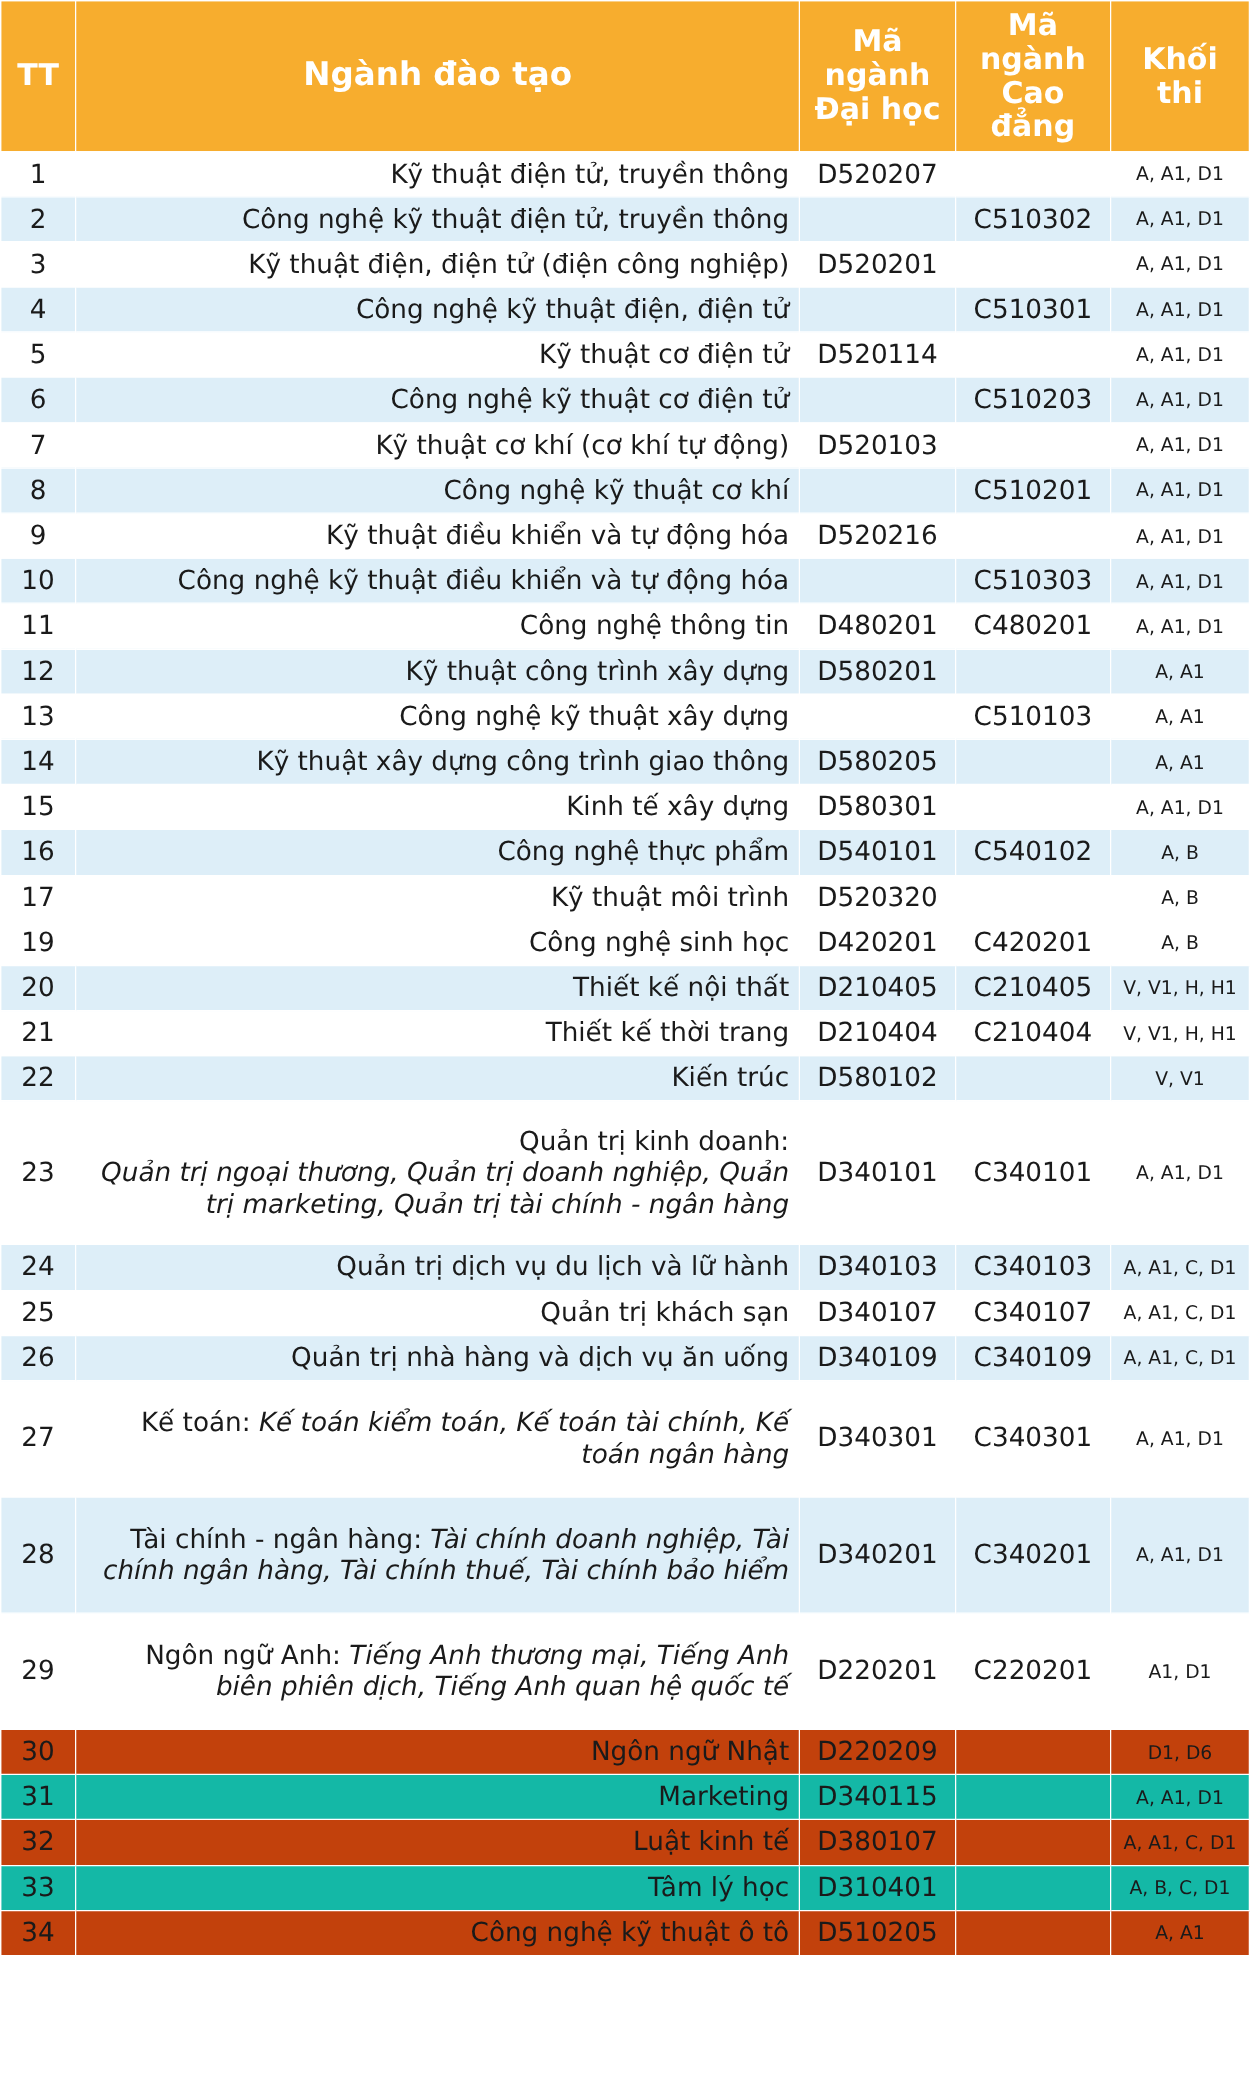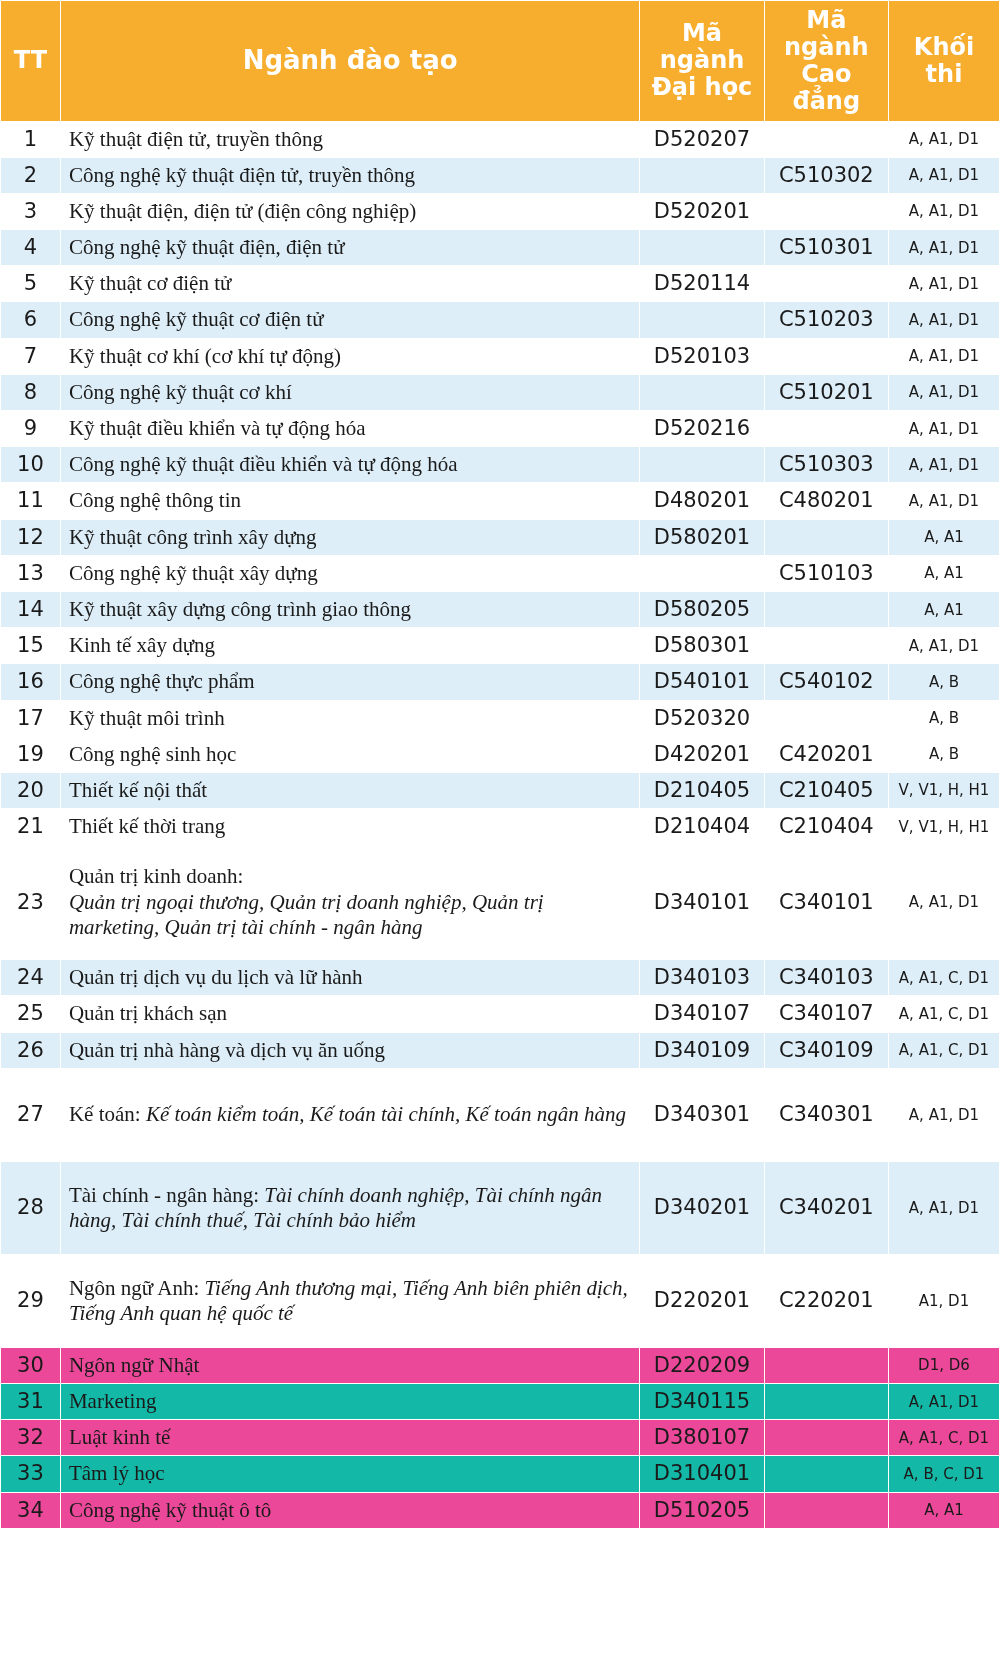--- a/index.html
+++ b/index.html
@@ -40,36 +40,35 @@
     padding: 5px 8px;
     line-height: 1.2;
     vertical-align: middle;
   }
   #majors-table td.cell-tt {
     text-align: center;
     padding-left: 2px;
     padding-right: 2px;
   }
   #majors-table td.cell-name {
-    text-align: left;
-    font-family: Liberation Serif, serif;
+    text-align: right;
   }
   #majors-table td.cell-code {
     text-align: center;
   }
   #majors-table td.cell-block {
     text-align: center;
     white-space: nowrap;
     font-size: 15px;
   }
   
   tr.band-a td { background: #ffffff; }
   tr.band-b td { background: #ddeef8; }
   tr.band-pink-a td { background: #14b8a6; }
-  tr.band-pink-b td { background: #ec4899; margin-top: 36px; }
+  tr.band-pink-b td { background: #c2410c; margin-top: 36px; }
 
   .name-sub {
     font-style: italic;
     display: block;
   }
   .name-main { display: inline; }
   .name-inline-italic { font-style: italic; }
   .tall td { height: 82px; }
   .tall3 td { height: 104px; }
 </style>
@@ -233,20 +232,27 @@
         <td class="cell-code">C210405</td>
         <td class="cell-block">V, V1, H, H1</td>
       </tr>
       <tr class="band-a">
         <td class="cell-tt">21</td>
         <td class="cell-name"><span class="name-main">Thiết kế thời trang</span></td>
         <td class="cell-code">D210404</td>
         <td class="cell-code">C210404</td>
         <td class="cell-block">V, V1, H, H1</td>
       </tr>
+      <tr class="band-b">
+        <td class="cell-tt">22</td>
+        <td class="cell-name"><span class="name-main">Kiến trúc</span></td>
+        <td class="cell-code">D580102</td>
+        <td class="cell-code"></td>
+        <td class="cell-block">V, V1</td>
+      </tr>
       <tr class="band-a tall3">
         <td class="cell-tt">23</td>
         <td class="cell-name"><span class="name-main">Quản trị kinh doanh:</span><span class="name-sub">Quản trị ngoại thương, Quản trị doanh nghiệp, Quản trị marketing, Quản trị tài chính - ngân hàng</span></td>
         <td class="cell-code">D340101</td>
         <td class="cell-code">C340101</td>
         <td class="cell-block">A, A1, D1</td>
       </tr>
       <tr class="band-b">
         <td class="cell-tt">24</td>
         <td class="cell-name"><span class="name-main">Quản trị dịch vụ du lịch và lữ hành</span></td>

